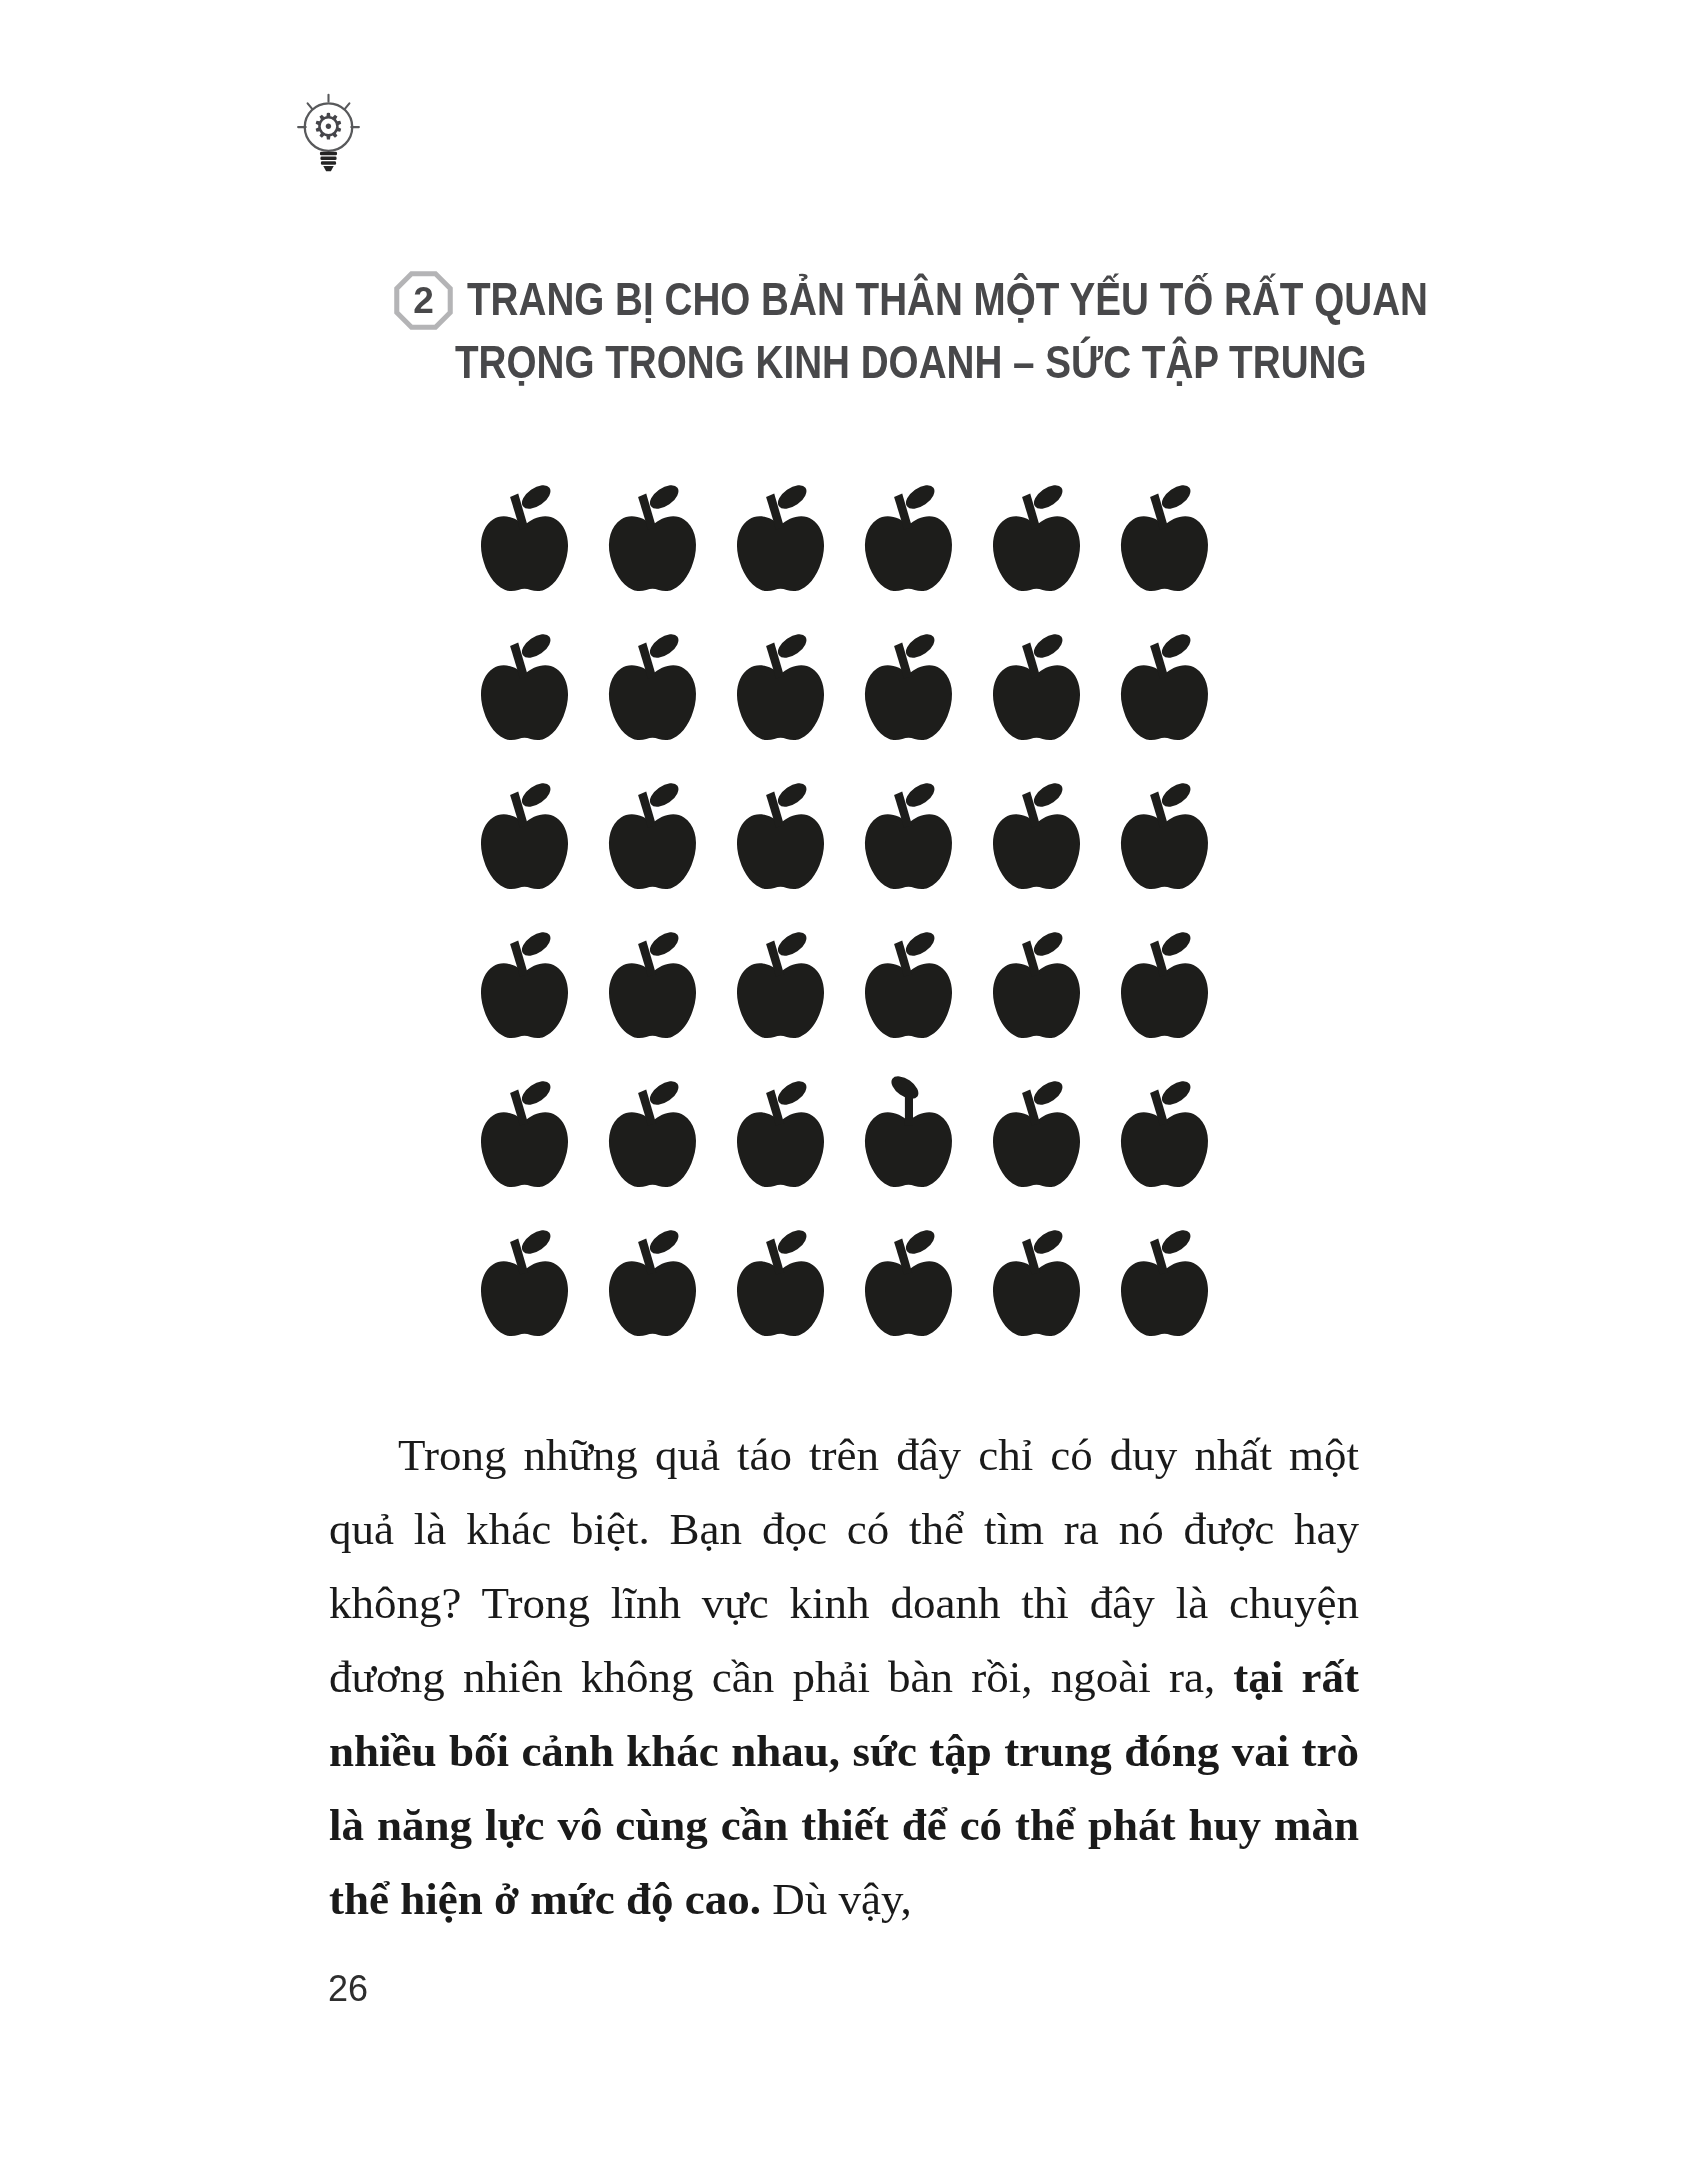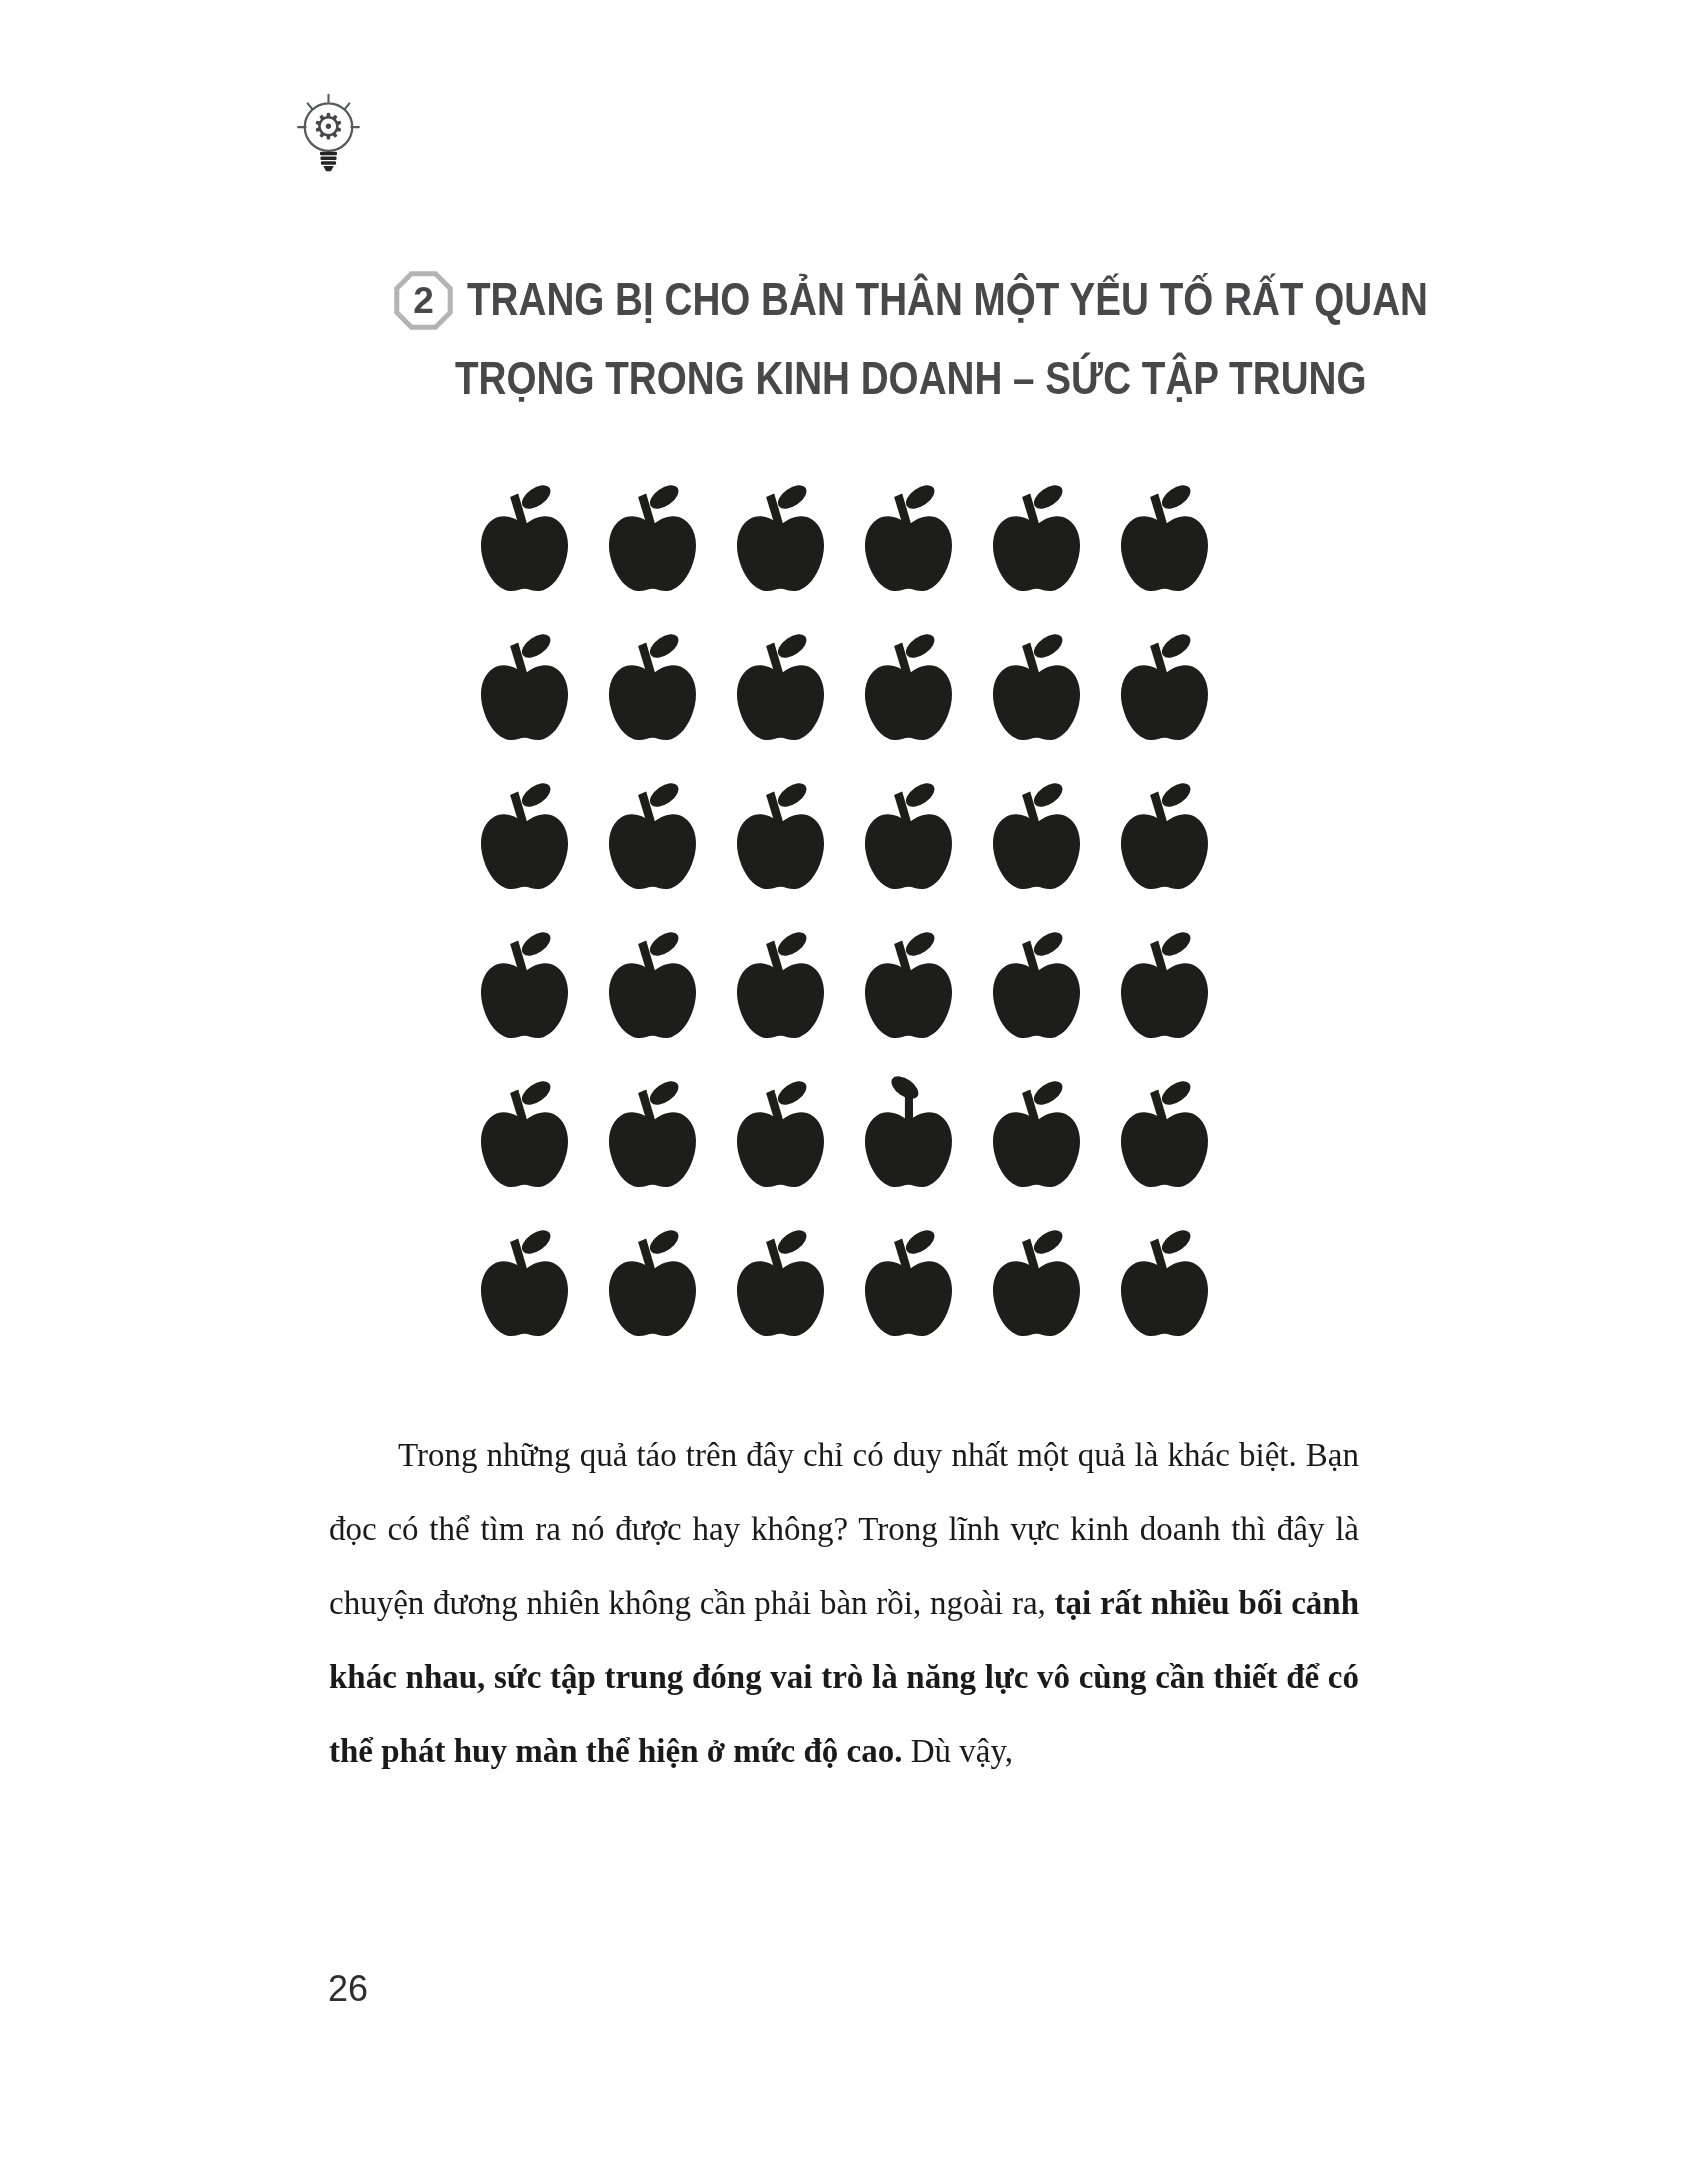--- a/index.html
+++ b/index.html
@@ -35,39 +35,39 @@
     font-size:37px;font-weight:800;color:#48484a;
   }
   .h-text{
     display:inline-block;
     font-size:46px;font-weight:800;line-height:61px;
     letter-spacing:0;
     white-space:nowrap;
     transform:scaleX(.84);
     transform-origin:left center;
   }
-  .h-row2{margin-left:61px;margin-top:18px;}
+  .h-row2{margin-left:61px;margin-top:2px;}
 
   
   .apple-grid{
     position:absolute;left:475px;top:478px;
     display:grid;
     grid-template-columns:repeat(6,99px);
     grid-auto-rows:119px;
     column-gap:29px;row-gap:30px;
   }
   .apple-cell{width:99px;height:119px;}
   .apple-cell svg{width:100%;height:100%;display:block;}
 
   
   .body-text{
     position:absolute;left:329px;top:1418px;width:1030px;
     margin:0;
     font-family:"Liberation Serif", serif;
-    font-size:33px;line-height:74px;
+    font-size:45px;line-height:74px;
     color:#1a1a1a;
     text-align:justify;
     text-indent:69px;
   }
   .body-text .b{font-weight:bold;}
 
   
   .page-num{
     position:absolute;left:328px;top:1968px;
     font-size:36px;color:#2e2e2e;

